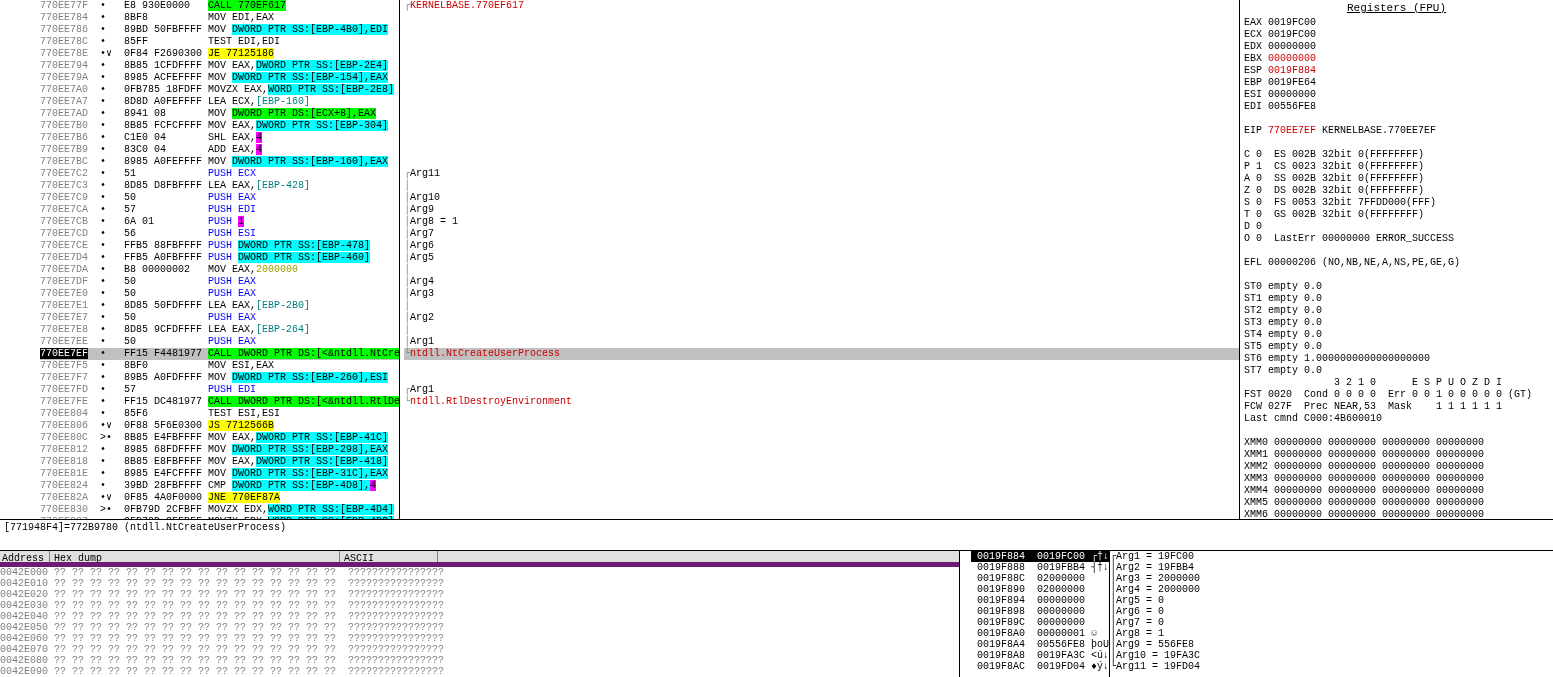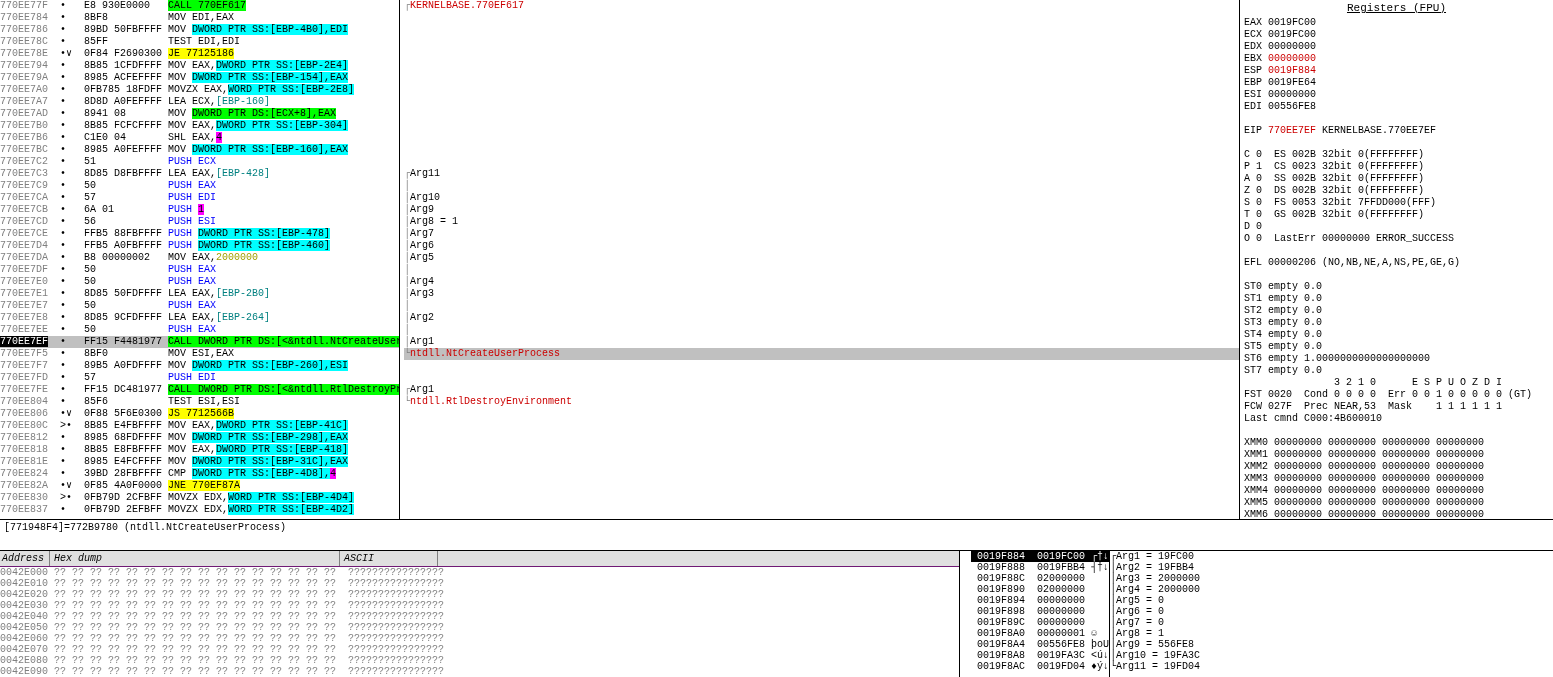--- a/index.html
+++ b/index.html
@@ -24,20 +24,21 @@
   background: #ffffff;
   overflow: hidden;
   border-right: 1px solid #000;
   position: relative;
 }
 .disasm-row {
   white-space: pre;
   height: 12px;
   line-height: 12px;
   font-size: 10px;
+  margin-left: 40px;
 }
 .addr { color: #808080; }
 .addr-active { color: #ffffff; background: #000000; }
 .call-highlight { background: #00ff00; color: #000000; }
 .arg-addr { background: #00ffff; color: #000000; }
 .arg-magenta { background: #ff00ff; color: #000000; }
 .arg-yellow { background: #ffff00; color: #000000; }
 .arg-green { background: #00ff00; color: #000000; }
 .blue-text { color: #0000ff; }
 .row-selected { background: #c0c0c0; }
@@ -86,26 +87,25 @@
   flex: 1;
   display: flex;
 }
 .hexdump-panel {
   width: 960px;
   background: #ffffff;
   border-right: 1px solid #000;
 }
 .hexdump-header {
   background: #e0e0e0;
-  border-bottom: 1px solid #701a75;
+  border-bottom: 5px solid #701a75;
   display: flex;
   height: 16px;
   line-height: 16px;
   font-size: 10px;
-  font-style: italic;
 }
 .hexdump-hcol1 { width: 50px; padding-left: 2px; border-right: 1px solid #808080; }
 .hexdump-hcol2 { width: 290px; padding-left: 4px; border-right: 1px solid #808080; }
 .hexdump-hcol3 { width: 98px; padding-left: 4px; border-right: 1px solid #808080; }
 .hexdump-row { white-space: pre; font-size: 10px; height: 11px; line-height: 11px; color: #808080; }
 .stack-panel {
   width: 150px;
   background: #ffffff;
   border-right: 1px solid #000;
 }
@@ -127,20 +127,21 @@
       <div class="disasm-row"><span class="addr">770EE786</span>  •   89BD 50FBFFFF MOV <span class="arg-addr">DWORD PTR SS:[EBP-4B0],EDI</span></div>
       <div class="disasm-row"><span class="addr">770EE78C</span>  •   85FF          TEST EDI,EDI</div>
       <div class="disasm-row"><span class="addr">770EE78E</span>  •∨  0F84 F2690300 <span class="arg-yellow">JE 77125186</span></div>
       <div class="disasm-row"><span class="addr">770EE794</span>  •   8B85 1CFDFFFF MOV EAX,<span class="arg-addr">DWORD PTR SS:[EBP-2E4]</span></div>
       <div class="disasm-row"><span class="addr">770EE79A</span>  •   8985 ACFEFFFF MOV <span class="arg-addr">DWORD PTR SS:[EBP-154],EAX</span></div>
       <div class="disasm-row"><span class="addr">770EE7A0</span>  •   0FB785 18FDFF MOVZX EAX,<span class="arg-addr">WORD PTR SS:[EBP-2E8]</span></div>
       <div class="disasm-row"><span class="addr">770EE7A7</span>  •   8D8D A0FEFFFF LEA ECX,<span style="color:#008080">[EBP-160]</span></div>
       <div class="disasm-row"><span class="addr">770EE7AD</span>  •   8941 08       MOV <span class="arg-green">DWORD PTR DS:[ECX+8],EAX</span></div>
       <div class="disasm-row"><span class="addr">770EE7B0</span>  •   8B85 FCFCFFFF MOV EAX,<span class="arg-addr">DWORD PTR SS:[EBP-304]</span></div>
       <div class="disasm-row"><span class="addr">770EE7B6</span>  •   C1E0 04       SHL EAX,<span class="arg-magenta">4</span></div>
+      <div class="disasm-row"><span class="addr">770EE7B9</span>  •   83C0 04       ADD EAX,<span class="arg-magenta">4</span></div>
       <div class="disasm-row"><span class="addr">770EE7BC</span>  •   8985 A0FEFFFF MOV <span class="arg-addr">DWORD PTR SS:[EBP-160],EAX</span></div>
       <div class="disasm-row"><span class="addr">770EE7C2</span>  •   51            <span class="blue-text">PUSH ECX</span></div>
       <div class="disasm-row"><span class="addr">770EE7C3</span>  •   8D85 D8FBFFFF LEA EAX,<span style="color:#008080">[EBP-428]</span></div>
       <div class="disasm-row"><span class="addr">770EE7C9</span>  •   50            <span class="blue-text">PUSH EAX</span></div>
       <div class="disasm-row"><span class="addr">770EE7CA</span>  •   57            <span class="blue-text">PUSH EDI</span></div>
       <div class="disasm-row"><span class="addr">770EE7CB</span>  •   6A 01         <span class="blue-text">PUSH </span><span class="arg-magenta">1</span></div>
       <div class="disasm-row"><span class="addr">770EE7CD</span>  •   56            <span class="blue-text">PUSH ESI</span></div>
       <div class="disasm-row"><span class="addr">770EE7CE</span>  •   FFB5 88FBFFFF <span class="blue-text">PUSH </span><span class="arg-addr">DWORD PTR SS:[EBP-478]</span></div>
       <div class="disasm-row"><span class="addr">770EE7D4</span>  •   FFB5 A0FBFFFF <span class="blue-text">PUSH </span><span class="arg-addr">DWORD PTR SS:[EBP-460]</span></div>
       <div class="disasm-row"><span class="addr">770EE7DA</span>  •   B8 00000002   MOV EAX,<span style="color:#a0a000">2000000</span></div>

